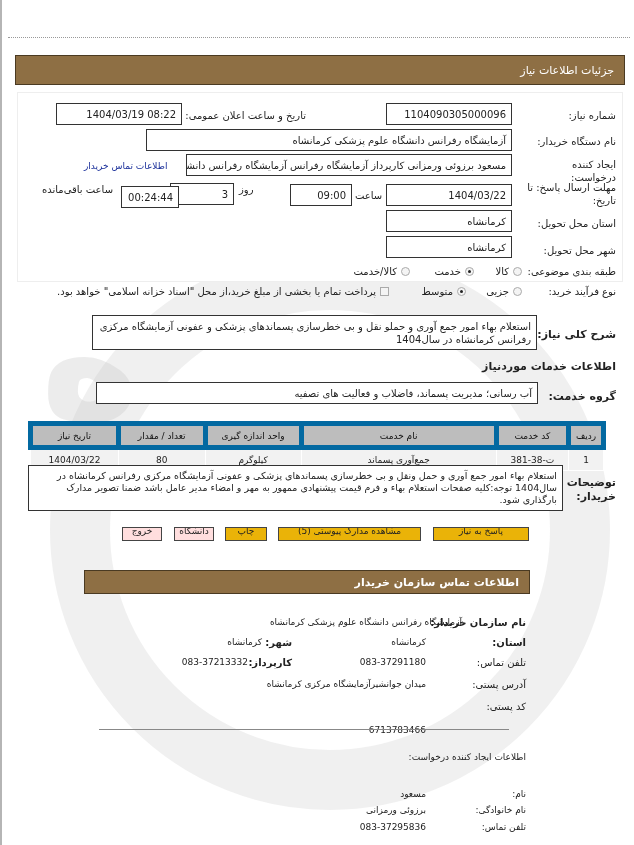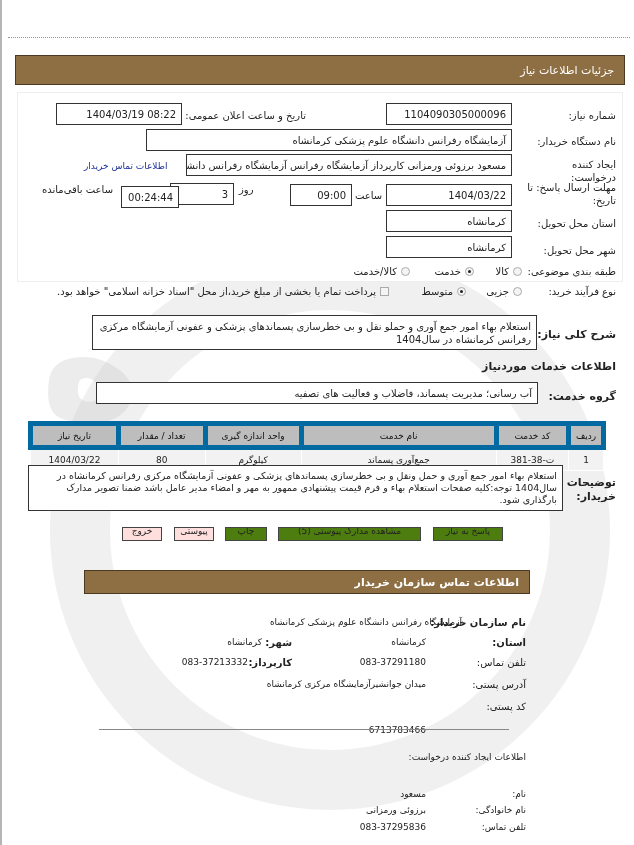--- a/index.html
+++ b/index.html
@@ -33,21 +33,21 @@
   .chk { display:inline-block; width:9px; height:9px; border:1px solid #aaa; background:#f4f4f4; box-sizing:border-box; vertical-align:middle; }
   .opt { position:absolute; display:flex; align-items:center; gap:4px; font-size:10px; white-space:nowrap; }
   .link { color:#1a2f9a; }
   table.items { position:absolute; border-collapse:collapse; font-size:9px; }
   table.items th { background:#bdbdbd; color:#111; font-weight:normal; height:19px; border:5px solid #0369a1; padding:0 4px; }
   table.items td { background:#f2f2f2; height:20px; text-align:center; border:1px solid #fff; padding:0 4px; }
   .btn {
     position:absolute; height:14px; box-sizing:border-box; border:1px solid #444;
     font-size:9px; display:flex; align-items:flex-start; justify-content:center; line-height:7px; overflow:hidden; cursor:pointer;
   }
-  .btn.green { background:#4d7c0f; }
+  .btn.green { background:#eab308; }
   .btn.red { background:#ffdede; }
   .hr { position:absolute; height:1px; background:#888; }
   .c-lbl { position:absolute; font-size:10px; font-weight:bold; white-space:nowrap; }
   .c-val { position:absolute; font-size:9px; white-space:nowrap; }
 </style>
 </head>
 <body>
 
 <div class="left-rule"></div>
 <div class="dotted-rule"></div>
@@ -144,24 +144,24 @@
       <td>کیلوگرم</td>
       <td>80</td>
       <td>1404/03/22</td>
     </tr>
   </tbody>
 </table>
 
 <span class="lbl bold" style="right:18px; top:476px; white-space:normal; width:44px; line-height:14px;">توضیحات خریدار:</span>
 <div class="box" style="left:28px; top:465px; width:535px; height:46px; white-space:normal; line-height:12px; font-size:9.5px; align-items:center;">استعلام بهاء امور جمع آوری و حمل ونقل و بی خطرسازی پسماندهای پزشکی و عفونی آزمایشگاه مرکزی رفرانس کرمانشاه در سال1404 توجه:کلیه صفحات استعلام بهاء و فرم قیمت پیشنهادی ممهور به مهر و امضاء مدیر عامل باشد ضمنا تصویر مدارک بارگذاری شود.</div>
 
-<div class="btn green" style="left:433px; top:527px; width:70px;">پاسخ به نیاز</div>
+<div class="btn green" style="left:433px; top:527px; width:96px;">پاسخ به نیاز</div>
 <div class="btn green" style="left:278px; top:527px; width:143px;">مشاهده مدارک پیوستی (5)</div>
 <div class="btn green" style="left:225px; top:527px; width:42px;">چاپ</div>
-<div class="btn red" style="left:174px; top:527px; width:40px;">پیوستی</div>
+<div class="btn red" style="left:174px; top:527px; width:40px;">دانشگاه</div>
 <div class="btn red" style="left:122px; top:527px; width:40px;">خروج</div>
 
 <div class="bar" style="left:84px; top:570px; width:446px; height:24px; font-weight:bold; font-size:11px;">
   <span>اطلاعات تماس سازمان خریدار</span>
 </div>
 
 <span class="c-lbl" style="right:108px; top:617px;">نام سازمان خریدار:</span>
 <span class="c-val" style="right:172px; top:617px;">آزمایشگاه رفرانس دانشگاه علوم پزشکی کرمانشاه</span>
 
 <span class="c-lbl" style="right:108px; top:637px;">استان:</span>

